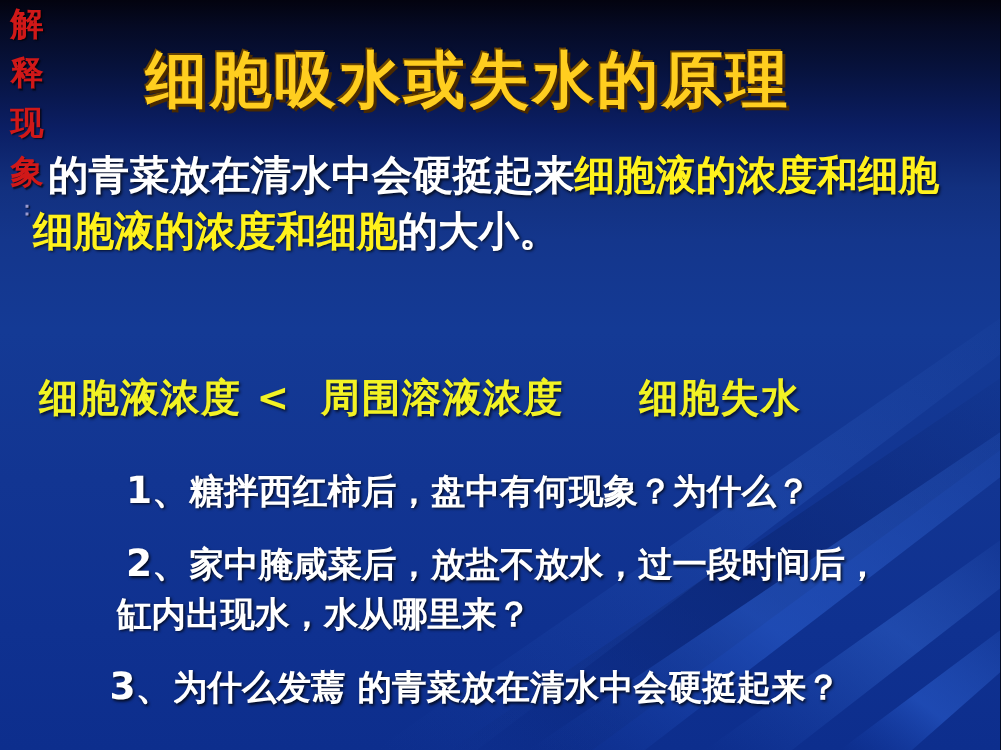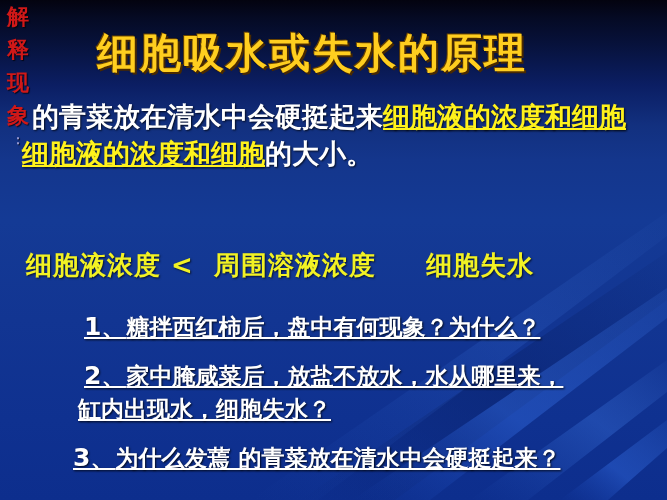--- a/index.html
+++ b/index.html
@@ -61,21 +61,21 @@
   
   .intro {
     font-size:27px;
     font-weight:bold;
     letter-spacing:0px;
     text-shadow:1px 1px 2px rgba(0,0,0,0.75);
   }
   #intro1 { left:32px; top:99px; }
   #intro2 { left:22px; top:136px; }
   .w  { color:#ffffff; }
-  .y  { color:#FFF21C;text-decoration:underline; }
+  .y  { color:#FFF21C; }
 
   
   .compare {
     font-size:26px;
     font-weight:bold;
     color:#F2F224;
     text-shadow:1px 1px 2px rgba(0,0,0,0.7);
     letter-spacing:1px;
   }
   #cmp1 { left:26px; top:192px; }
@@ -95,21 +95,20 @@
   #vlabel span { display:block; }
   #vlabel .colon { font-size:13px; line-height:16px; color:#9a9ad0; }
 
   
   .q {
     font-size:23px;
     font-weight:bold;
     color:#ffffff;
     text-shadow:1px 1px 2px rgba(0,0,0,0.8);
     letter-spacing:0px;
-    text-decoration:underline;
   }
   .qnum { font-size:25px; font-weight:bold; }
   #q1   { left:84px; top:310px; }
   #q2a  { left:84px; top:359px; }
   #q2b  { left:78px; top:394px; }
   #q3   { left:73px; top:441px; }
 </style>
 </head>
 <body>
 
@@ -153,19 +152,19 @@
   <div id="vlabel">
     <span>解</span>
     <span>释</span>
     <span>现</span>
     <span>象</span>
     <span class="colon">：</span>
   </div>
 
   <div class="tline q" id="q1"><span class="qnum">1、</span><span>糖拌西红柿后，盘中有何现象？为什么？</span></div>
 
-  <div class="tline q" id="q2a"><span class="qnum">2、</span><span>家中腌咸菜后，放盐不放水，水从哪里来，</span></div>
+  <div class="tline q" id="q2a"><span class="qnum">2、</span><span>家中腌咸菜后，放盐不放水，过一段时间后，</span></div>
 
-  <div class="tline q" id="q2b"><span>缸内出现水，细胞失水？</span></div>
+  <div class="tline q" id="q2b"><span>缸内出现水，水从哪里来？</span></div>
 
   <div class="tline q" id="q3"><span class="qnum">3、</span><span>为什么发蔫 的青菜放在清水中会硬挺起来？</span></div>
 
 </div>
 
 </body></html>

